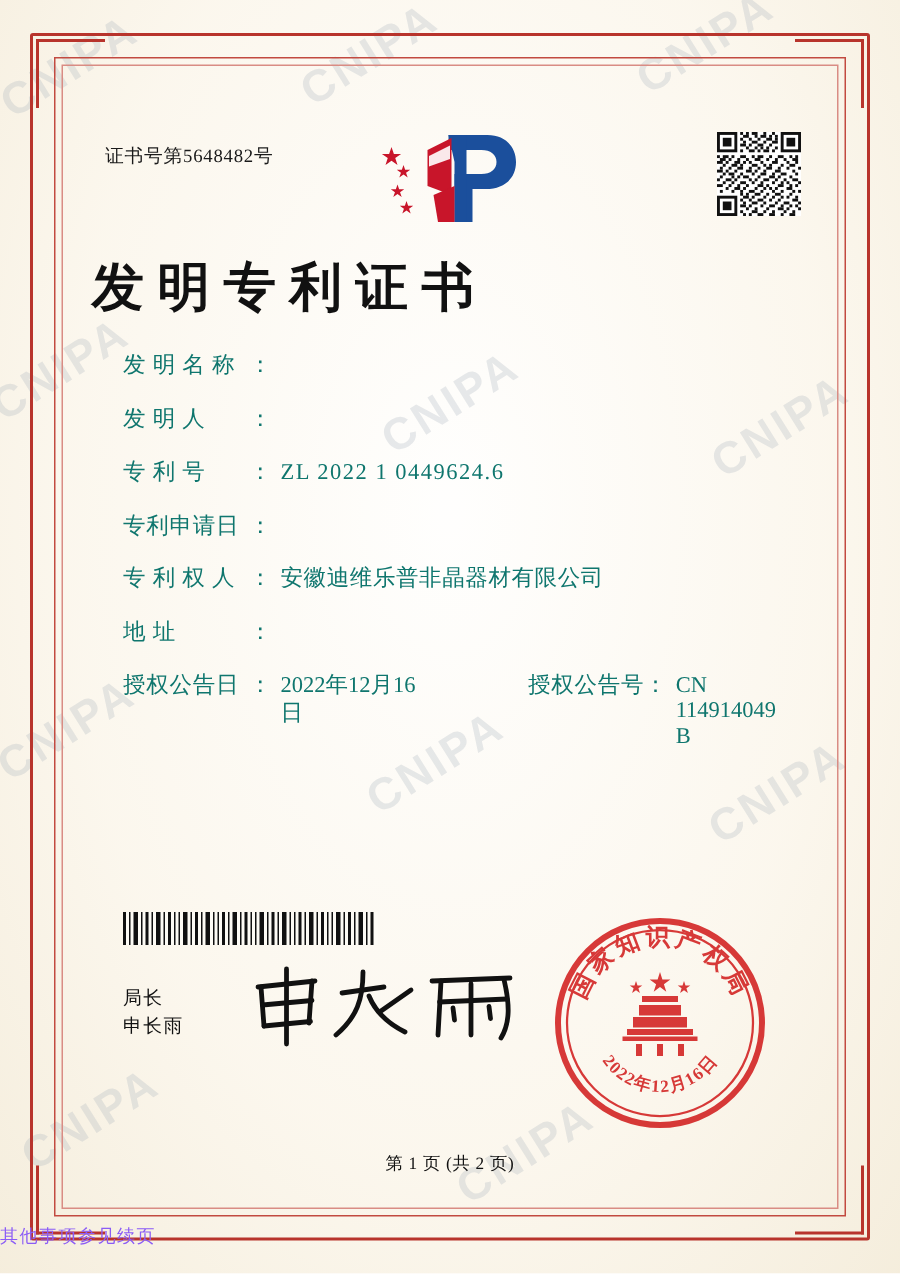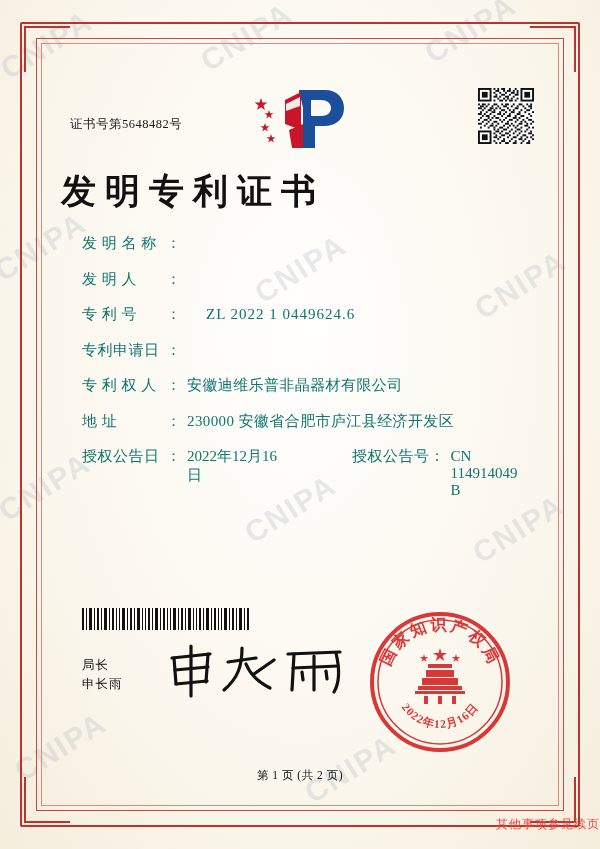--- a/index.html
+++ b/index.html
@@ -89,21 +89,20 @@
     bottom: 56px;
   }
 
   .cert-number {
     position: absolute;
     left: 18px;
     top: 40px;
     font-size: 12.5px;
     color: #1a1a1a;
     letter-spacing: 0.5px;
-    margin-top: 20px;
   }
 
   
   .qr {
     position: absolute;
     right: 14px;
     top: 32px;
     width: 56px;
     height: 56px;
     background-color: #fff;
@@ -156,21 +155,20 @@
     flex: 0 0 auto;
     padding-right: 6px;
   }
   .f-value {
     flex: 1 1 auto;
     letter-spacing: 0.4px;
   }
   .f-value.mono {
     font-family: "Liberation Serif", serif;
     letter-spacing: 1px;
-    margin-left: 19px;
   }
   .f-inline-extra {
     display: flex;
     align-items: baseline;
     margin-left: 30px;
   }
   .f-inline-extra .f-label2 {
     white-space: nowrap;
     letter-spacing: 0.5px;
     margin-left: 41px;
@@ -236,23 +234,23 @@
     font-size: 11.5px;
     color: #111;
     letter-spacing: 0.5px;
   }
 
   .footer-note {
     position: absolute;
     left: 0;
     right: 0;
     bottom: 16px;
-    text-align: right;
+    text-align: left;
     font-size: 12px;
-    color: #ef4444;
+    color: #8b5cf6;
     letter-spacing: 1px;
   }
 </style>
 </head>
 <body>
 
 <div class="page">
   <div class="paper-tint"></div>
 
   <div class="watermark" style="left:-4px; top:28px; font-size:30px;">CNIPA</div>
@@ -533,21 +531,20 @@
         <span class="f-colon">：</span>
       </div>
       <div class="field-row">
         <span class="f-label">专 利 权 人</span>
         <span class="f-colon">：</span>
         <span class="f-value">安徽迪维乐普非晶器材有限公司</span>
       </div>
       <div class="field-row">
         <span class="f-label">地 址</span>
         <span class="f-colon">：</span>
-        <span class="f-value">230000 安徽省合肥市庐江县经济开发区</span>
       </div>
       <div class="field-row">
         <span class="f-label">授权公告日</span>
         <span class="f-colon">：</span>
         <span>2022年12月16日</span>
         <span class="f-inline-extra">
           <span class="f-label2">授权公告号</span>
           <span class="f-colon">：</span>
           <span>CN 114914049 B</span>
         </span>

